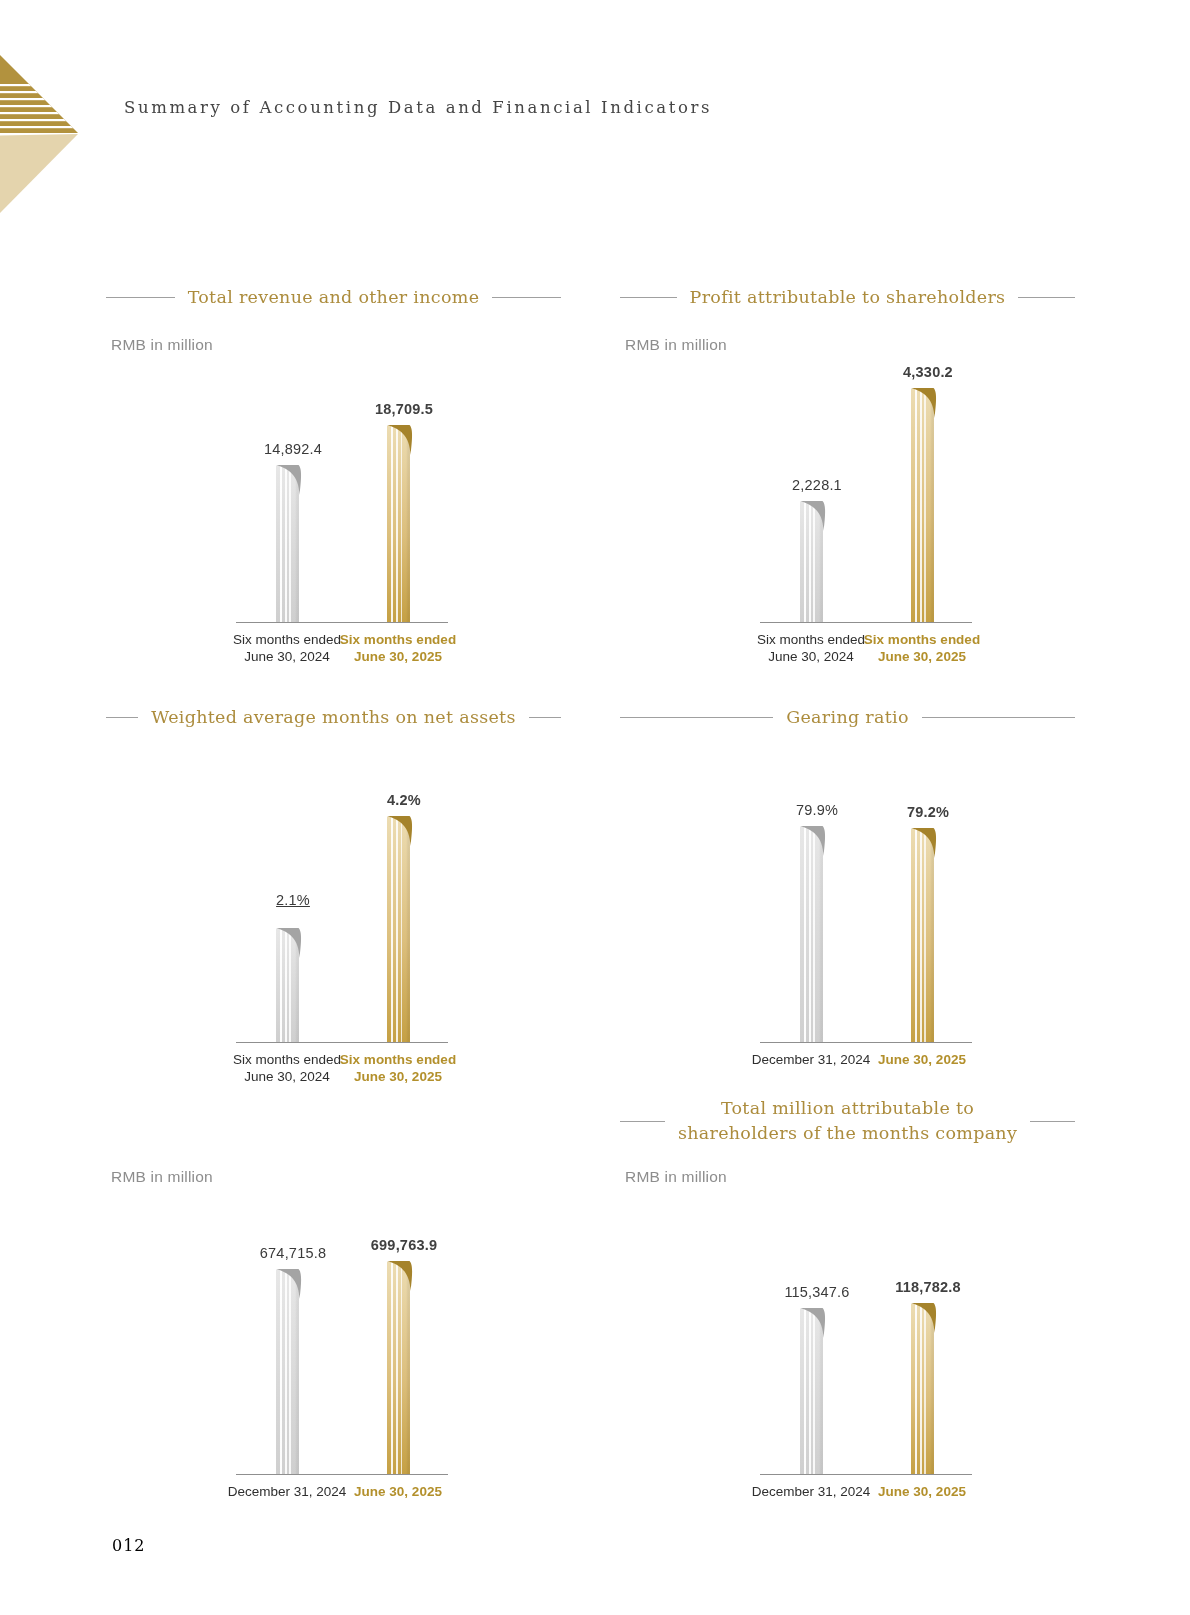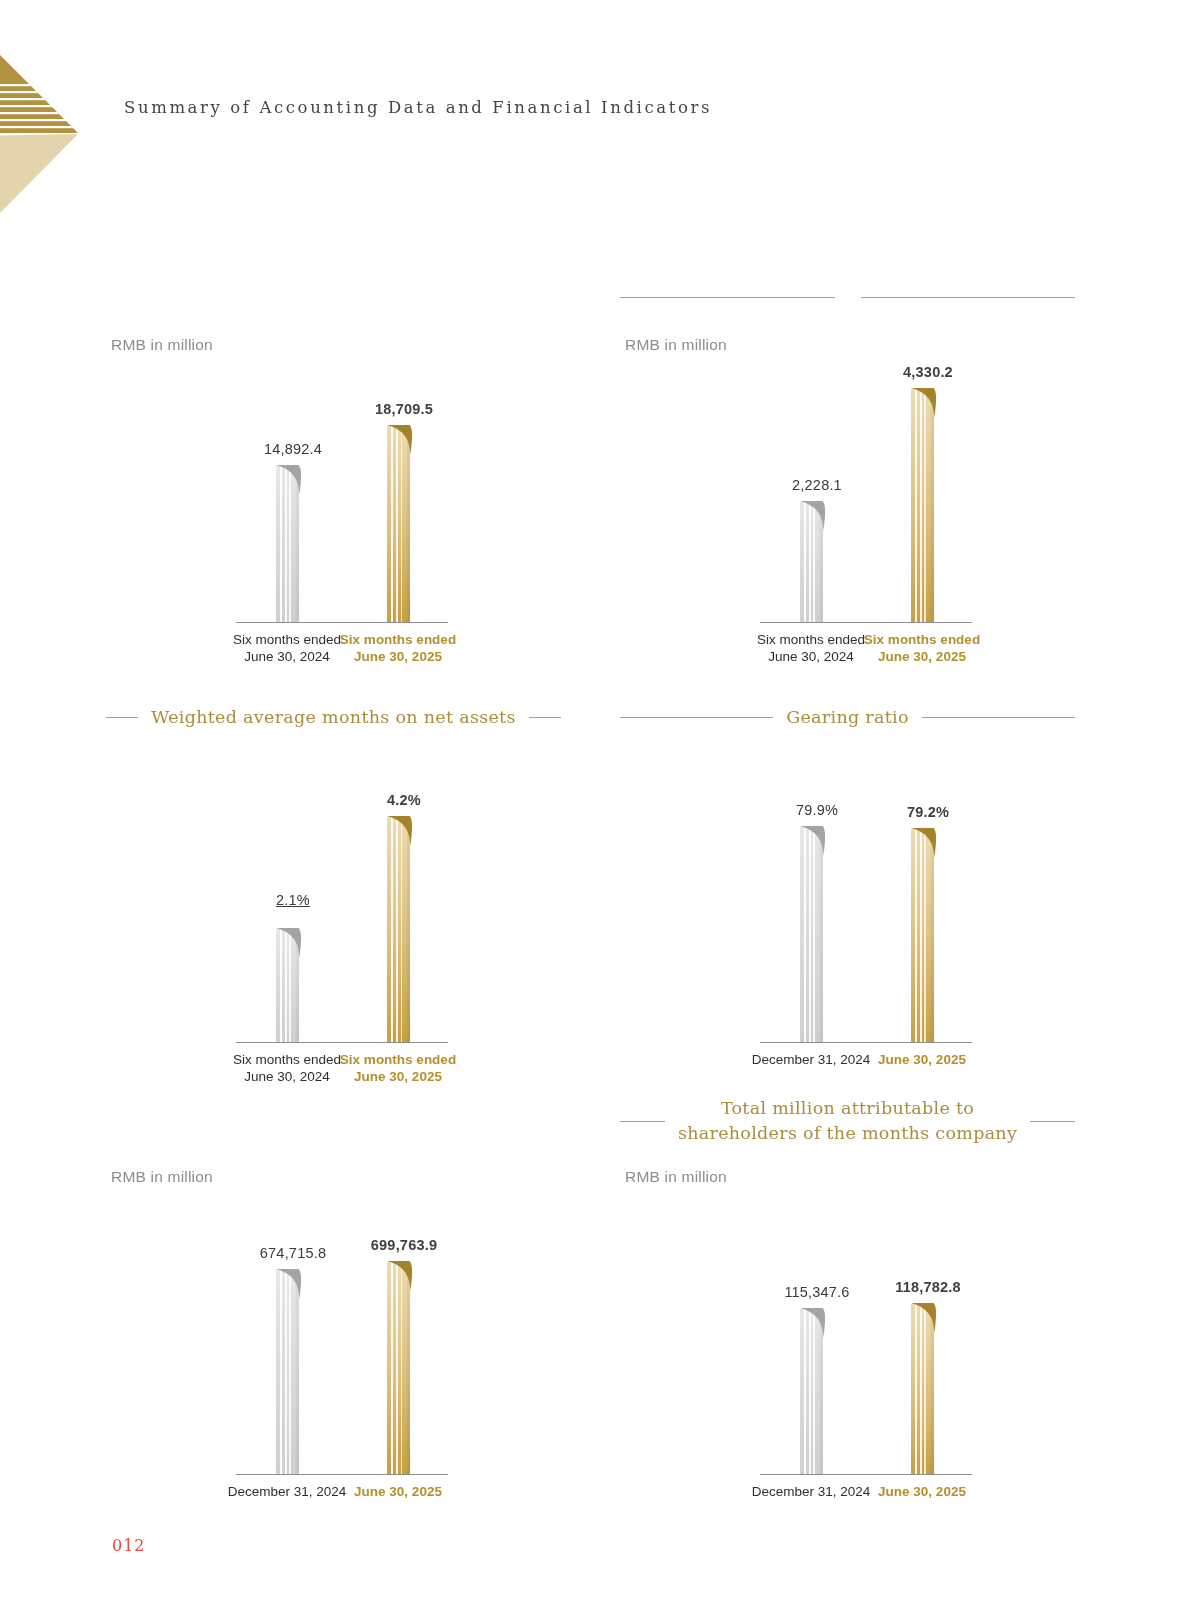--- a/index.html
+++ b/index.html
@@ -16,21 +16,21 @@
   .header-title {
     position:absolute; left:112px; top:86px; margin:12px;
     font-family:"DejaVu Serif", serif; font-weight:400;
     font-size:16.5px; letter-spacing:2.6px; color:#454545;
   }
 
   
   .page-number {
     position:absolute; left:112px; top:1536px;
     font-family:"DejaVu Serif", serif; font-size:16px;
-    letter-spacing:1px; color:#ef4444;
+    letter-spacing:1px; color:#000000;
   }
 
   
   .chart { position:absolute; width:455px; }
   .col1 { left:106px; }
   .col2 { left:620px; }
   .row1 { top:268px; height:400px; }
   .row2 { top:688px; height:400px; }
   .row3 { top:1092px; height:420px; }
 
@@ -142,20 +142,28 @@
     <rect x="0" y="74" width="80" height="2.2" fill="#ffffff"></rect>
     <rect x="0" y="81" width="80" height="2.2" fill="#ffffff"></rect>
   </g>
   <rect x="0" y="88" width="80" height="2.5" fill="#ffffff"></rect>
   <polygon points="0,90.5 78,89 0,168" fill="#e4d4ad"></polygon>
 </svg>
 
 <h1 class="header-title">Summary of Accounting Data and Financial Indicators</h1>
 
 <section class="chart row1 col1" id="chart0">
+  <div class="title-row">
+    <span class="rule"></span>
+    <div class="title-text">
+      <span>Total revenue and other income</span>
+
+    </div>
+    <span class="rule"></span>
+  </div>
   <div class="unit">RMB in million</div>
   <div class="plot">
     <div class="bar-slot prev">
       <div class="bar-value" style="bottom: 165px;">14,892.4</div>
       <div class="bar-fill gray" style="height: 156px;">
         <svg class="curl" viewBox="0 0 28 32">
             <path d="M0,0 H22.5 C25.5,3 26,10 23.5,30 C23,11 13,3.5 0,0 Z" fill="#a4a4a4"></path>
           </svg>
       </div>
     </div>
@@ -178,20 +186,21 @@
       <span>Six months ended</span>
       <span>June 30, 2025</span>
     </div>
   </div>
 </section>
 
 <section class="chart row1 col2" id="chart1">
   <div class="title-row">
     <span class="rule"></span>
     <div class="title-text">
+      <span>Profit attributable to shareholders</span>
     </div>
     <span class="rule"></span>
   </div>
   <div class="unit">RMB in million</div>
   <div class="plot">
     <div class="bar-slot prev">
       <div class="bar-value" style="bottom: 129px;">2,228.1</div>
       <div class="bar-fill gray" style="height: 120px;">
         <svg class="curl" viewBox="0 0 28 32">
             <path d="M0,0 H22.5 C25.5,3 26,10 23.5,30 C23,11 13,3.5 0,0 Z" fill="#a4a4a4"></path>

